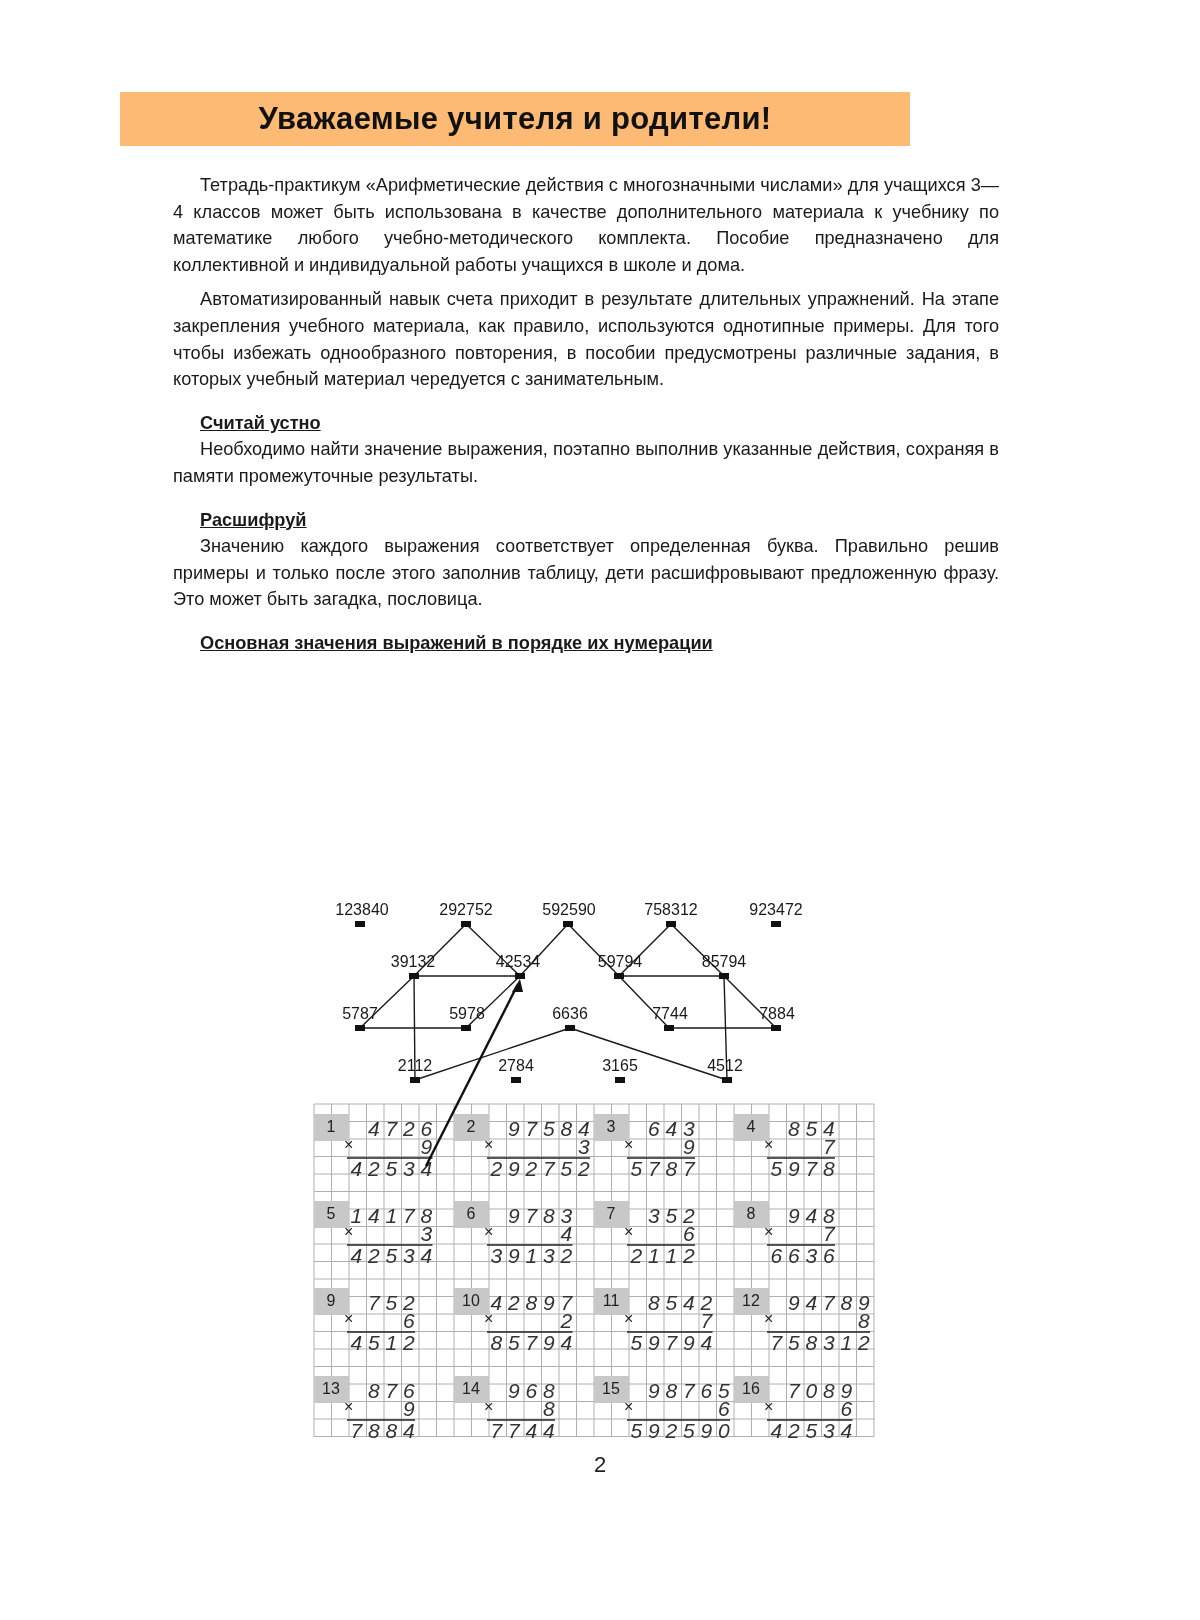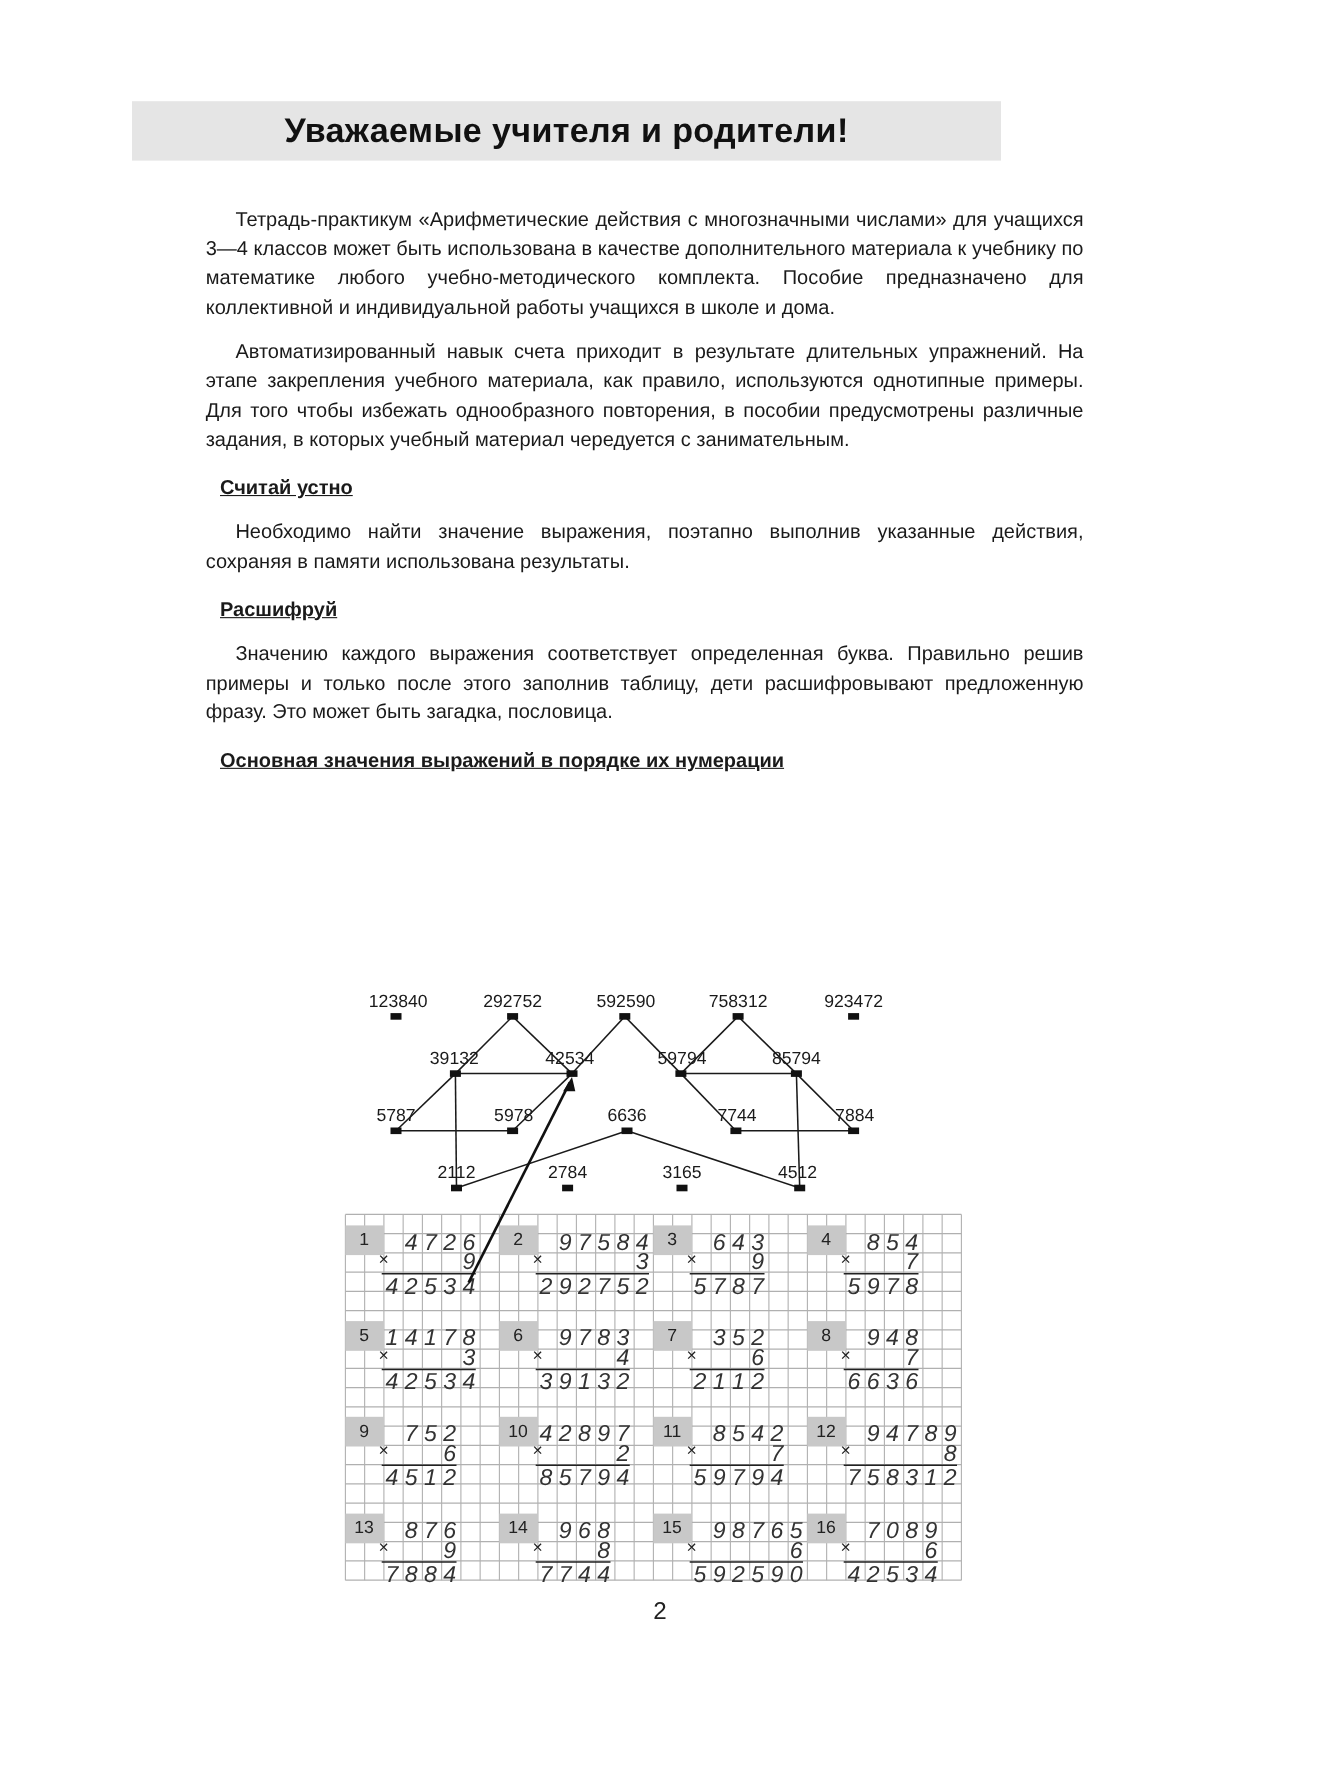--- a/index.html
+++ b/index.html
@@ -1,22 +1,22 @@
 <!DOCTYPE html>
 <html><head>
 <meta charset="utf-8">
 <style>
   html, body { margin: 0; padding: 0; background: #ffffff; }
   body { width: 1200px; height: 1620px; position: relative; overflow: hidden;
          font-family: "Liberation Sans", "DejaVu Sans", sans-serif; color: #1a1a1a; }
   .title-bar { position: absolute; left: 120px; top: 92px; width: 790px; height: 54px;
-               background: #e5e5e5; display: flex; align-items: center; justify-content: center; }
+               background: #fdba74; display: flex; align-items: center; justify-content: center; }
   .title-bar h1 { margin: 0; font-size: 31px; font-weight: bold; letter-spacing: 0.3px; color: #111; }
   .content { position: absolute; left: 173px; top: 172px; width: 826px; font-size: 18.2px; line-height: 26.6px; }
-  .content p { margin: 14px; text-align: justify; text-indent: 27px; }
+  .content p { margin: 0; text-align: justify; text-indent: 27px; }
   .content p.gap { margin-top: 8px; }
   .content .h { font-weight: bold; margin: 17px 0 0 0; text-indent: 27px; text-decoration: underline; }
   .content b { font-weight: bold; }
   .figure { position: absolute; left: 0; top: 16px; width: 1152px; height: 1620px; pointer-events: none; }
   .figure svg { position: absolute; left: 0; top: 0; }
   .page-num { position: absolute; left: 0; width: 1200px; top: 1452px; text-align: center; font-size: 22px; color: #222; }
   .node-label { font-family: "Liberation Sans", sans-serif; font-size: 16px; fill: #1a1a1a; }
   .hw { font-family: "Liberation Sans", sans-serif; font-style: italic; font-size: 21px; fill: #333; }
   .num-label { font-family: "Liberation Sans", sans-serif; font-size: 16px; fill: #222; }
 </style>
@@ -25,21 +25,21 @@
 
 <div class="title-bar">
   <h1>Уважаемые учителя и родители!</h1>
 </div>
 
 <div class="content">
   <p>Тетрадь-практикум «Арифметические действия с многозначными числами» для учащихся 3—4 классов может быть использована в качестве дополнительного материала к учебнику по математике любого учебно-методического комплекта. Пособие предназначено для коллективной и индивидуальной работы учащихся в школе и дома.</p>
   <p class="gap">Автоматизированный навык счета приходит в результате длительных упражнений. На этапе закрепления учебного материала, как правило, используются однотипные примеры. Для того чтобы избежать однообразного повторения, в пособии предусмотрены различные задания, в которых учебный материал чередуется с занимательным.</p>
 
   <div class="h">Считай устно</div>
-  <p>Необходимо найти значение выражения, поэтапно выполнив указанные действия, сохраняя в памяти использована результаты.</p>
+  <p>Необходимо найти значение выражения, поэтапно выполнив указанные действия, сохраняя в памяти промежуточные результаты.</p>
 
   <div class="h">Расшифруй</div>
   <p>Значению каждого выражения соответствует определенная буква. Правильно решив примеры и только после этого заполнив таблицу, дети расшифровывают предложенную фразу. Это может быть загадка, пословица.</p>
 
   <div class="h">Основная значения выражений в порядке их нумерации</div>
 </div>
 
 <div class="figure">
   <svg id="fig" width="1200" height="1620">
       <g>

